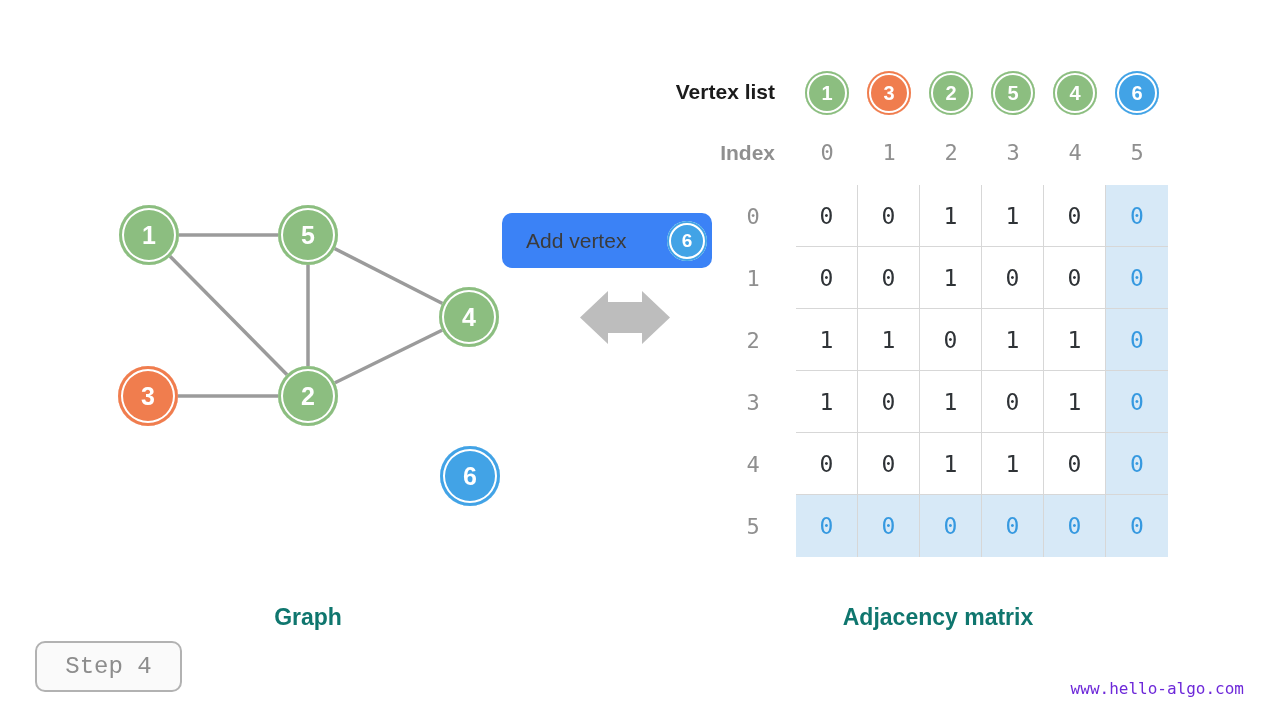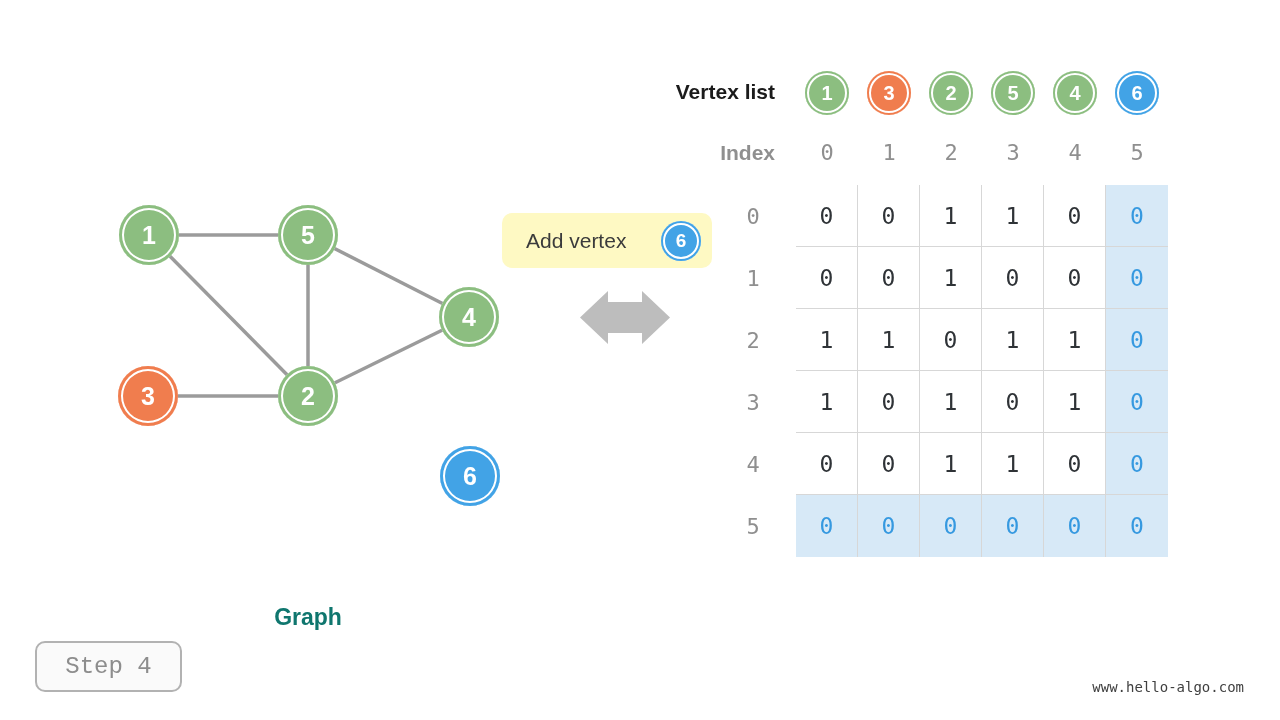--- a/index.html
+++ b/index.html
@@ -16,22 +16,22 @@
     position:absolute; width:60px; height:60px; border-radius:50%;
     display:flex; align-items:center; justify-content:center;
     color:#ffffff; font-weight:bold; font-size:25px;
     background:var(--fill);
     box-shadow: inset 0 0 0 3px var(--fill), inset 0 0 0 5px #ffffff;
   }
 
   
   .op-chip {
     left:502px; top:213px; width:210px; height:55px;
-    background:#fef9c3; border-radius:10px;
-    display:flex; align-items:center; padding:0 11px 0 24px; box-sizing:border-box;
+    background:#3b82f6; border-radius:10px;
+    display:flex; align-items:center; padding:0 5px 0 24px; box-sizing:border-box;
   }
   .op-chip .op-label { font-size:21px; color:#3b3b3b; }
   .chip-circle {
     margin-left:auto; width:40px; height:40px; border-radius:50%;
     display:flex; align-items:center; justify-content:center;
     color:#fff; font-weight:bold; font-size:19px;
     background:var(--fill);
     box-shadow: inset 0 0 0 2px var(--fill), inset 0 0 0 4px #ffffff;
   }
 
@@ -77,21 +77,21 @@
   #graph-caption { left:158px; }
   #matrix-caption { left:788px; }
   .step-box {
     left:35px; top:641px; width:147px; height:51px; box-sizing:border-box;
     background:#fafafa; border:2px solid #b2b2b2; border-radius:10px;
     display:flex; align-items:center; justify-content:center;
     font-family:Liberation Mono, monospace; font-size:24px; color:#8d8d8d;
   }
   .watermark {
     right:36px; top:679px;
-    font-family:"DejaVu Sans Mono",monospace; font-size:14px; color:#404040;
+    font-family:"DejaVu Sans Mono",monospace; font-size:16px; color:#6d28d9;
   }
 </style>
 </head>
 <body>
 
 <div class="canvas">
 
   <svg id="edges-svg">
       <line x1="149" y1="235" x2="308" y2="235" stroke="#9b9b9b" stroke-width="3.5"></line>
       <line x1="149" y1="235" x2="308" y2="396" stroke="#9b9b9b" stroke-width="3.5"></line>
@@ -194,18 +194,19 @@
       <div class="cell last-col hl">0</div>
       <div class="cell last-row hl">0</div>
       <div class="cell last-row hl">0</div>
       <div class="cell last-row hl">0</div>
       <div class="cell last-row hl">0</div>
       <div class="cell last-row hl">0</div>
       <div class="cell last-col last-row hl">0</div>
     </div>
 
   <div class="abs caption" id="graph-caption">Graph</div>
+  <div class="abs caption" id="matrix-caption">Adjacency matrix</div>
 
   <div class="abs step-box">Step 4</div>
 
   <div class="abs watermark">www.hello-algo.com</div>
 
 </div>
 
 </body></html>

